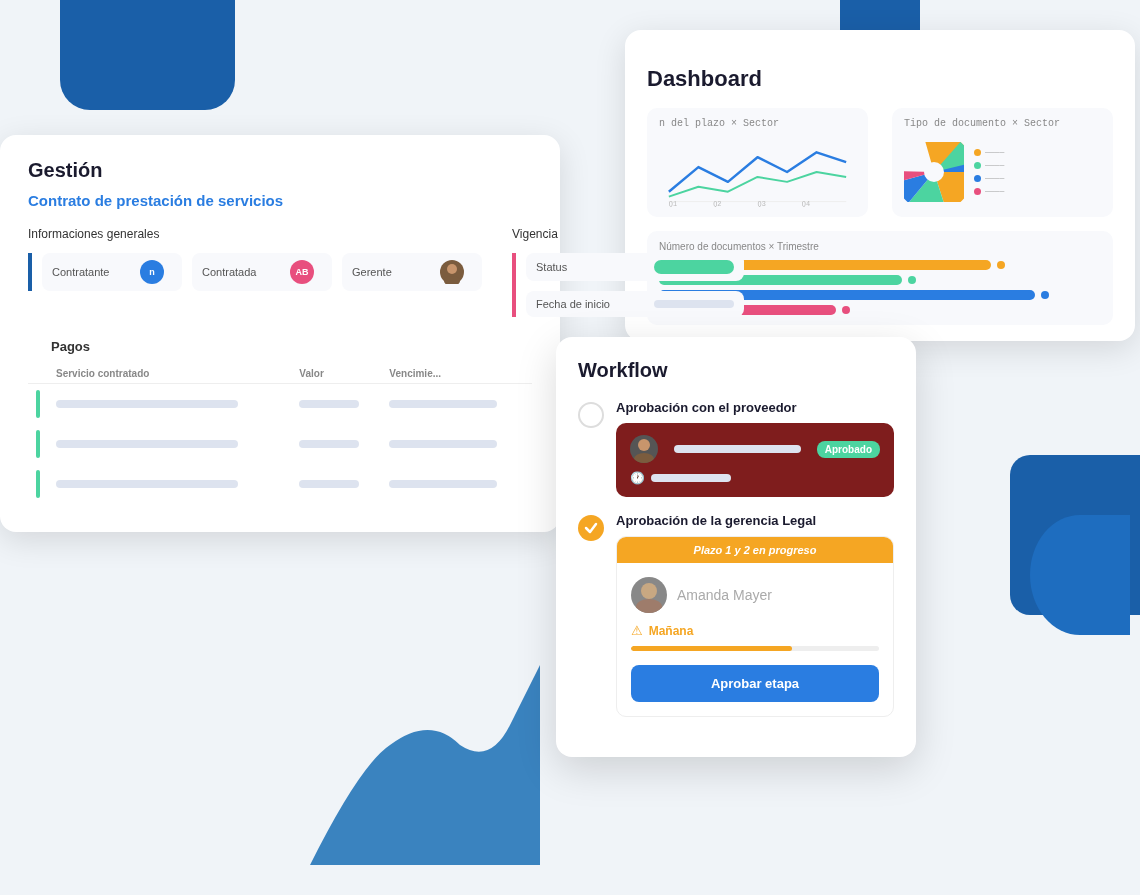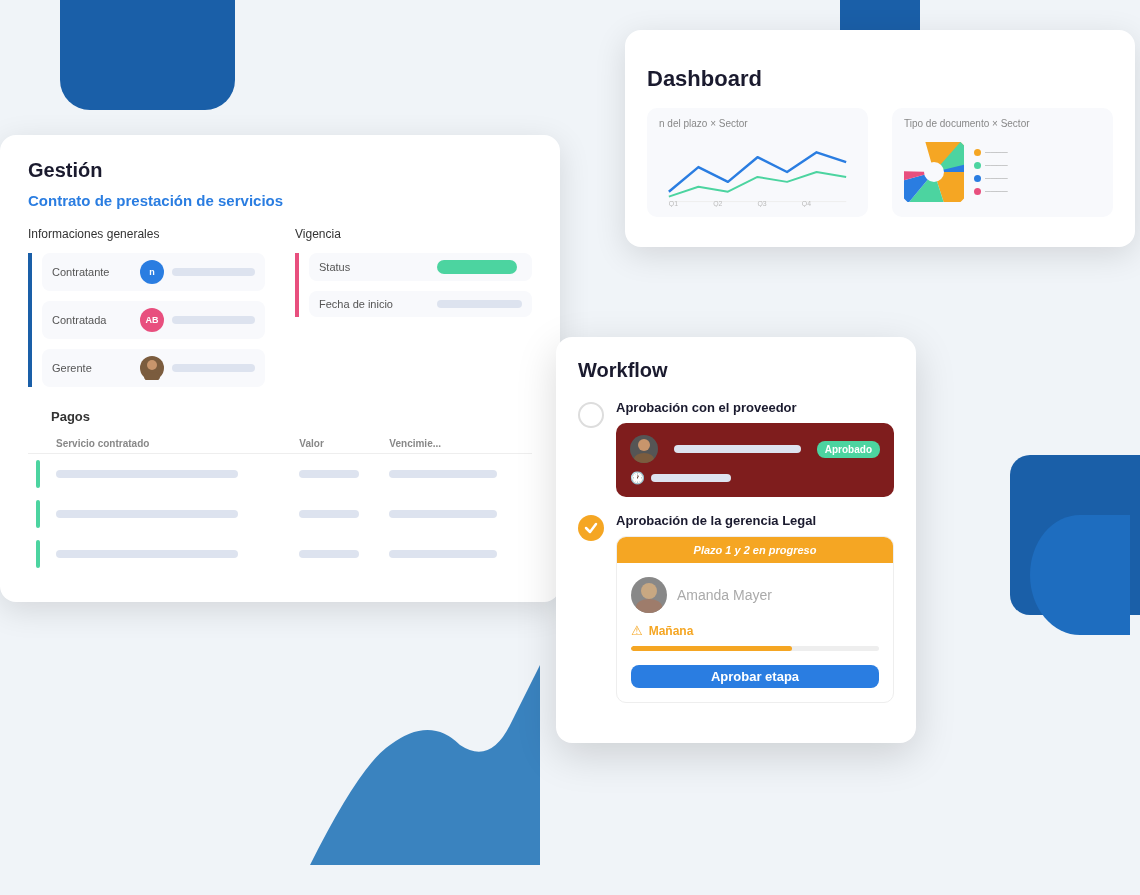--- a/index.html
+++ b/index.html
@@ -60,20 +60,21 @@
     .dashboard-title {
       font-size: 22px;
       font-weight: 700;
       color: #1a1a2e;
       margin-bottom: 16px;
     }
     .dashboard-charts-row {
       display: flex;
       gap: 24px;
       margin-bottom: 14px;
+      font-family: Liberation Mono, monospace;
     }
     .chart-box {
       flex: 1;
       background: #f8f9fc;
       border-radius: 10px;
       padding: 10px 12px;
     }
     .chart-label {
       font-size: 10px;
       color: #888;
@@ -168,21 +169,21 @@
       font-weight: 400;
       color: #333;
       margin-bottom: 12px;
     }
     .info-section { flex: 1; }
     .vigencia-section { flex: 1; }
     .info-card-inner {
       border-left: 4px solid #1a5fa8;
       padding-left: 10px;
       display: flex;
-      flex-direction: column;
+      flex-direction: row;
       gap: 10px;
     }
     .vigencia-card-inner {
       border-left: 4px solid #e84f7e;
       padding-left: 10px;
       display: flex;
       flex-direction: column;
       gap: 10px;
     }
     .info-row {
@@ -409,21 +410,21 @@
       border-radius: 4px;
       background: #f5a623;
     }
     .approve-btn {
       display: block;
       margin: 0 14px;
       background: #2a7de1;
       color: #fff;
       border: none;
       border-radius: 8px;
-      padding: 4px;
+      padding: 11px;
       font-size: 13px;
       font-weight: 700;
       text-align: center;
       cursor: pointer;
       width: calc(100% - 28px);
     }
 
     
     .clock-icon { font-size: 12px; color: #aaa; }
     .warning-icon { font-size: 13px; color: #f5a623; }
@@ -488,20 +489,41 @@
             </div>
           <div class="pie-legend-item">
               <div class="legend-dot" style="background:#e84f7e;"></div>
               <span style="font-size:8px;color:#aaa;">────</span>
             </div>
         </div>
       </div>
     </div>
   </div>
 
+  <div class="bar-chart-box">
+    <div class="chart-label">Número de documentos × Trimestre</div>
+    <div class="bar-chart-area">
+      <div class="bar-row">
+        <div class="bar-fill" style="background:#f5a623;width:75%;"></div>
+        <div class="dot-marker" style="background:#f5a623;"></div>
+      </div>
+      <div class="bar-row">
+        <div class="bar-fill" style="background:#4cd4a0;width:55%;"></div>
+        <div class="dot-marker" style="background:#4cd4a0;"></div>
+      </div>
+      <div class="bar-row">
+        <div class="bar-fill" style="background:#2a7de1;width:85%;"></div>
+        <div class="dot-marker" style="background:#2a7de1;"></div>
+      </div>
+      <div class="bar-row">
+        <div class="bar-fill" style="background:#e84f7e;width:40%;"></div>
+        <div class="dot-marker" style="background:#e84f7e;"></div>
+      </div>
+    </div>
+  </div>
 </div>
 
 <div class="gestion-card">
   <div class="gestion-title">Gestión</div>
   <div class="contract-name">Contrato de prestación de servicios</div>
 
   <div class="gestion-sections">
 
     <div class="info-section">
       <div class="section-title">Informaciones generales</div>

